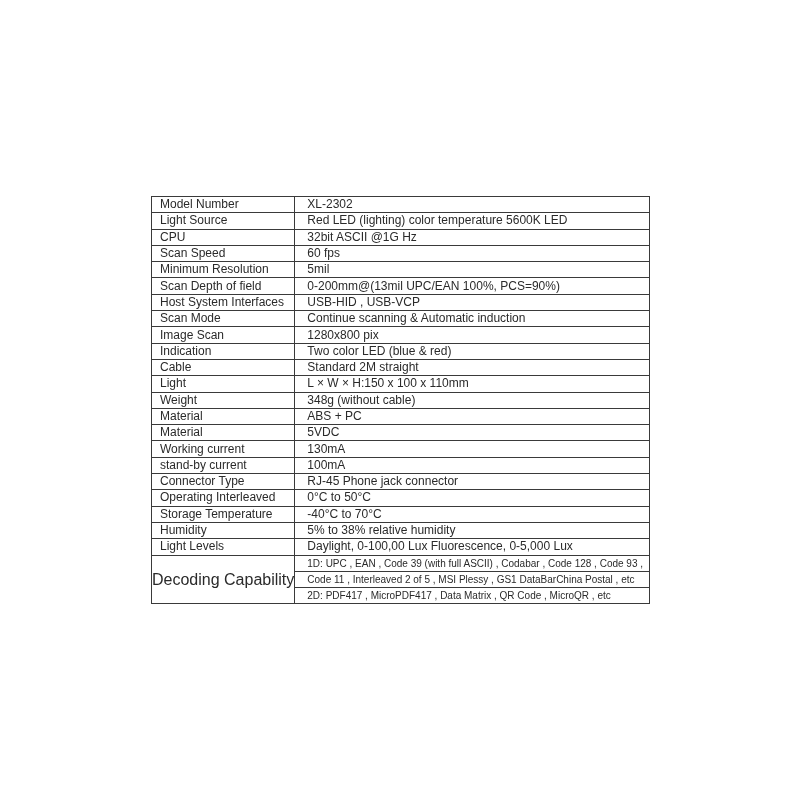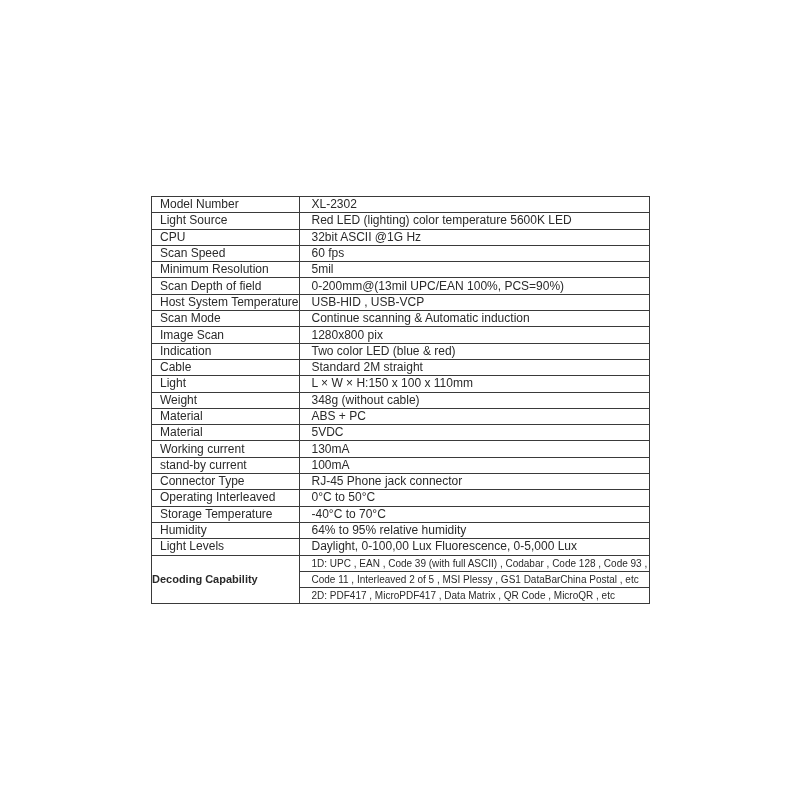--- a/index.html
+++ b/index.html
@@ -20,24 +20,23 @@
     height: 15.3px;
     padding: 0 0 0 8px;
     font-size: 12px;
     line-height: 15px;
     white-space: nowrap;
     vertical-align: middle;
   }
   table.spec td.label { width: 127px; }
   table.spec td.value { padding-left: 12px; }
   table.spec td.decode-label {
-    font-size: 11px;
+    font-size: 16px;
     text-align: left;
     padding-left: 0;
-    font-weight: bold;
   }
   table.spec td.decode-value {
     font-size: 10px;
     padding-left: 12px;
   }
 </style>
 </head>
 <body>
 
 <table class="spec">
@@ -60,21 +59,21 @@
       </tr>
     <tr>
         <td class="label">Minimum Resolution</td>
         <td class="value">5mil</td>
       </tr>
     <tr>
         <td class="label">Scan Depth of field</td>
         <td class="value">0-200mm@(13mil UPC/EAN 100%, PCS=90%)</td>
       </tr>
     <tr>
-        <td class="label">Host System Temperature</td>
+        <td class="label">Host System Interfaces</td>
         <td class="value">USB-HID , USB-VCP</td>
       </tr>
     <tr>
         <td class="label">Scan Mode</td>
         <td class="value">Continue scanning &amp; Automatic induction</td>
       </tr>
     <tr>
         <td class="label">Image Scan</td>
         <td class="value">1280x800 pix</td>
       </tr>
@@ -117,21 +116,21 @@
     <tr>
         <td class="label">Operating Interleaved</td>
         <td class="value">0°C to  50°C</td>
       </tr>
     <tr>
         <td class="label">Storage Temperature</td>
         <td class="value">-40°C to  70°C</td>
       </tr>
     <tr>
         <td class="label">Humidity</td>
-        <td class="value">64% to 95% relative humidity</td>
+        <td class="value">5% to 38% relative humidity</td>
       </tr>
     <tr>
         <td class="label">Light Levels</td>
         <td class="value">Daylight, 0-100,00 Lux  Fluorescence, 0-5,000 Lux</td>
       </tr>
     <tr>
       <td class="label decode-label" rowspan="3">Decoding Capability</td>
       <td class="decode-value">1D: UPC , EAN , Code 39 (with full ASCII) , Codabar , Code 128 , Code 93 ,</td>
     </tr>
     <tr>

